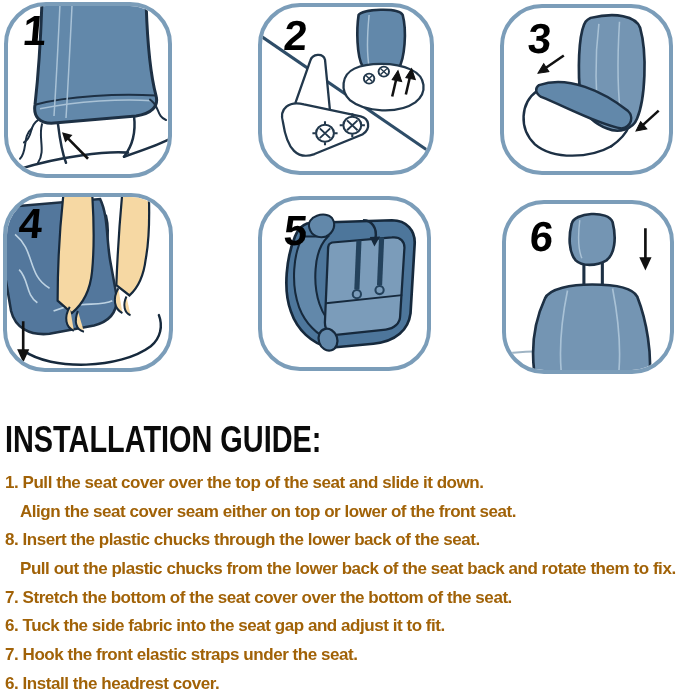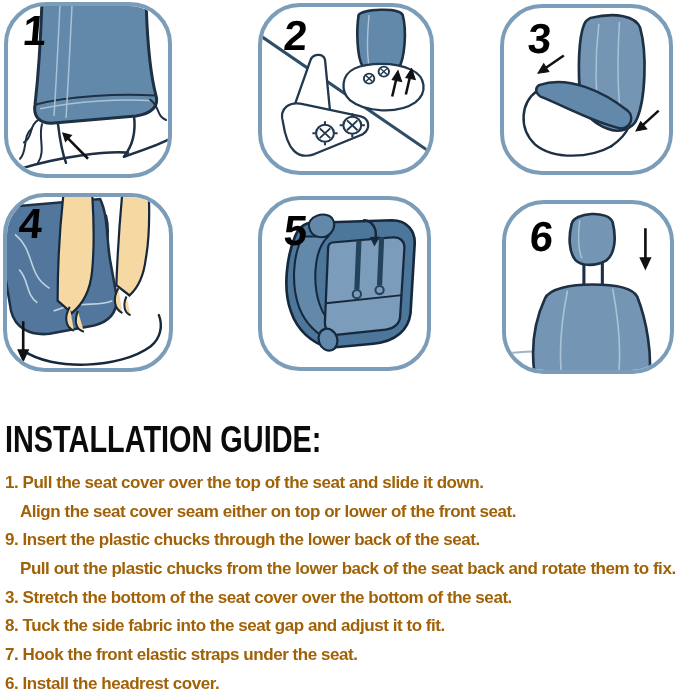--- a/index.html
+++ b/index.html
@@ -197,21 +197,21 @@
       </g>
     </svg>
     <span class="num" style="left:24px;top:12px;">6</span>
   </div>
 
   <h1 class="title">INSTALLATION GUIDE:</h1>
 
   <div class="steps" id="steps">
       <div class="step">1. Pull the seat cover over the top of the seat and slide it down.</div>
       <div class="step indent">Align the seat cover seam either on top or lower of the front seat.</div>
-      <div class="step">9. Insert the plastic chucks through the lower back of the seat.</div>
+      <div class="step">8. Insert the plastic chucks through the lower back of the seat.</div>
       <div class="step indent">Pull out the plastic chucks from the lower back of the seat back and rotate them to fix.</div>
-      <div class="step">3. Stretch the bottom of the seat cover over the bottom of the seat.</div>
-      <div class="step">8. Tuck the side fabric into the seat gap and adjust it to fit.</div>
+      <div class="step">7. Stretch the bottom of the seat cover over the bottom of the seat.</div>
+      <div class="step">6. Tuck the side fabric into the seat gap and adjust it to fit.</div>
       <div class="step">7. Hook the front elastic straps under the seat.</div>
       <div class="step">6. Install the headrest cover.</div>
     </div>
 
 </div>
 
 </body></html>

